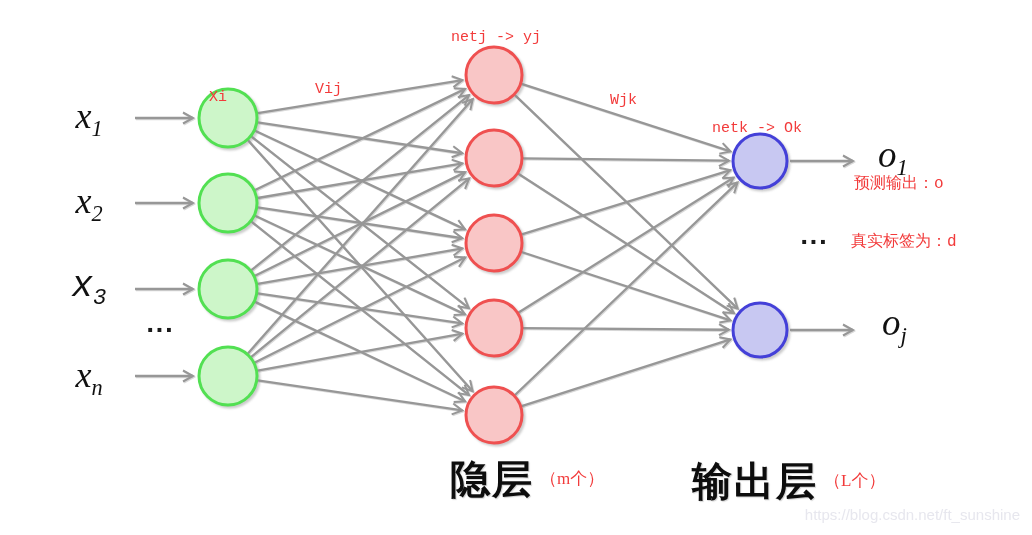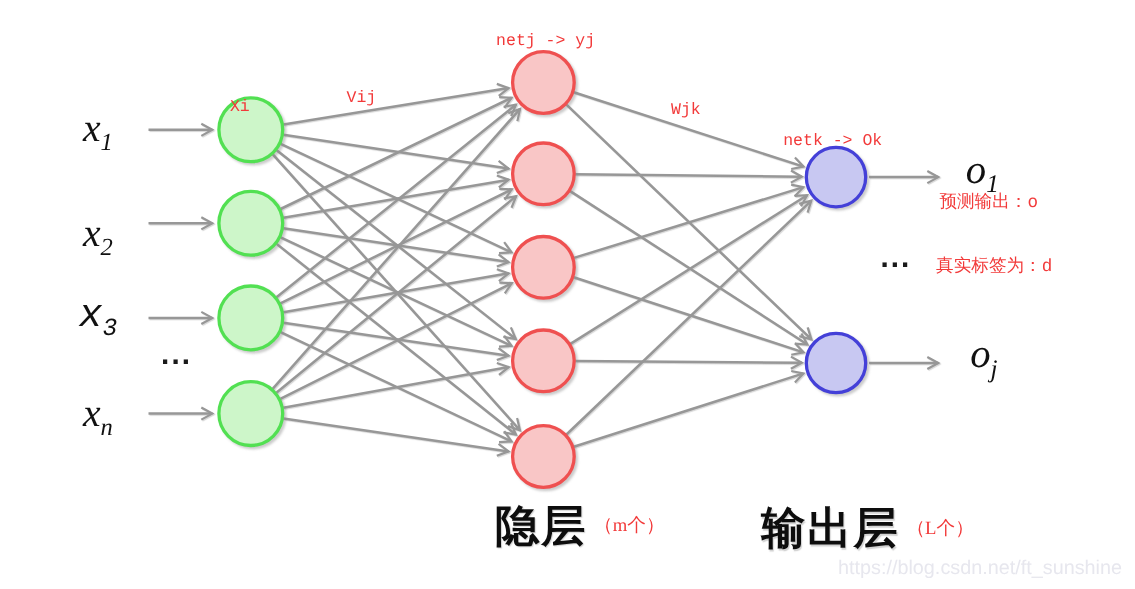--- a/index.html
+++ b/index.html
@@ -12,21 +12,21 @@
   .in-lbl{font-size:36px;width:74px;text-align:center;}
   .out-lbl{font-size:37px;}
   .red-mono{font-family:"Liberation Mono","DejaVu Sans Mono",monospace;color:#f23a3a;font-size:15px;}
   .red-cjk{font-family:Liberation Mono, monospace;color:#f23a3a;font-size:16px;}
   .dots{font-family:"DejaVu Sans",sans-serif;font-weight:bold;font-size:22px;color:#1a1a1a;letter-spacing:1px;}
   .layer-row{position:absolute;white-space:nowrap;line-height:1;}
   .layer-name{font-family:"Liberation Sans",sans-serif;font-weight:bold;font-size:40px;color:#0d0d0d;
               letter-spacing:2px;text-shadow:1px 1px 1px rgba(150,150,150,.45);}
   .layer-count{font-family:"Liberation Serif","DejaVu Serif",serif;color:#f23a3a;font-size:17px;
                vertical-align:9px;margin-left:6px;}
-  .watermark{font-size:18px;color:#e7e7ee;font-family:"Liberation Sans",sans-serif;}
+  .watermark{font-size:15px;color:#e7e7ee;font-family:"Liberation Sans",sans-serif;}
 </style>
 </head>
 <body>
 
 <div id="stage">
 
   <svg id="net-svg" width="1032" height="535" viewBox="0 0 1032 535">
       <defs>
         <marker id="arw" markerUnits="userSpaceOnUse" markerWidth="16" markerHeight="15" refX="12" refY="7.5" orient="auto">
           <polyline points="2,2 12,7.5 2,13" fill="none" stroke="#979797" stroke-width="2"></polyline>
@@ -79,21 +79,21 @@
         <circle cx="494" cy="158" r="28" fill="#f9c6c6" stroke="#ef5050" stroke-width="3"></circle>
         <circle cx="494" cy="243" r="28" fill="#f9c6c6" stroke="#ef5050" stroke-width="3"></circle>
         <circle cx="494" cy="328" r="28" fill="#f9c6c6" stroke="#ef5050" stroke-width="3"></circle>
         <circle cx="494" cy="415" r="28" fill="#f9c6c6" stroke="#ef5050" stroke-width="3"></circle>
         <circle cx="760" cy="161" r="27" fill="#c8c8f2" stroke="#4440d8" stroke-width="3"></circle>
         <circle cx="760" cy="330" r="27" fill="#c8c8f2" stroke="#4440d8" stroke-width="3"></circle>
       </g>
     </svg>
 
   <div class="lbl math in-lbl" style="left:52px;top:98px;"><span>x</span><sub>1</sub></div>
-  <div class="lbl math in-lbl" style="left:52px;top:194px;"><span>x</span><sub>2</sub></div>
+  <div class="lbl math in-lbl" style="left:52px;top:183px;"><span>x</span><sub>2</sub></div>
   <div class="lbl math in-lbl" style="left:52px;top:269px;font-family:Liberation Mono, monospace;"><span>x</span><sub>3</sub></div>
   <div class="lbl math in-lbl" style="left:52px;top:357px;"><span>x</span><sub>n</sub></div>
   <div class="lbl dots" style="left:146px;top:314px;">...</div>
 
   <div class="lbl math out-lbl" style="left:878px;top:136px;"><span>o</span><sub>1</sub></div>
   <div class="lbl math out-lbl" style="left:882px;top:304px;"><span>o</span><sub>j</sub></div>
   <div class="lbl dots" style="left:800px;top:226px;">...</div>
 
   <div class="lbl red-mono" style="left:209px;top:90px;">Xi</div>
   <div class="lbl red-mono" style="left:315px;top:82px;">Vij</div>

